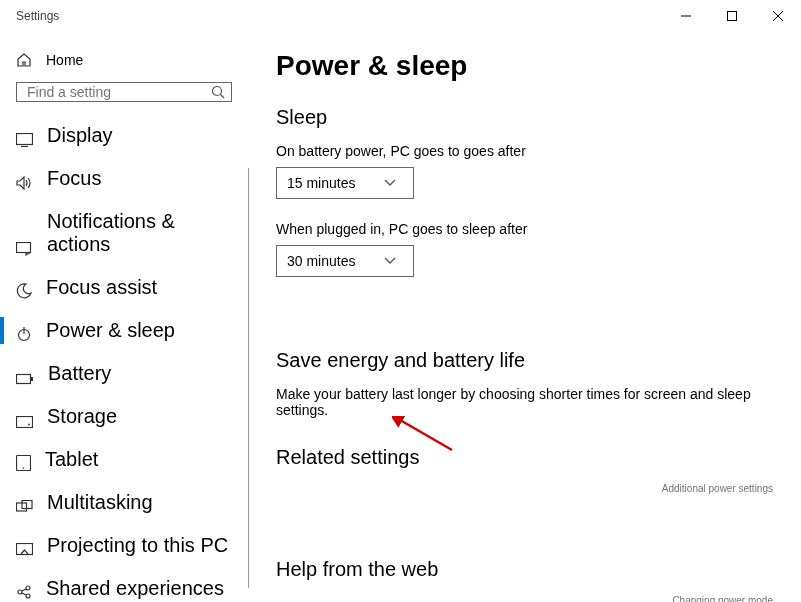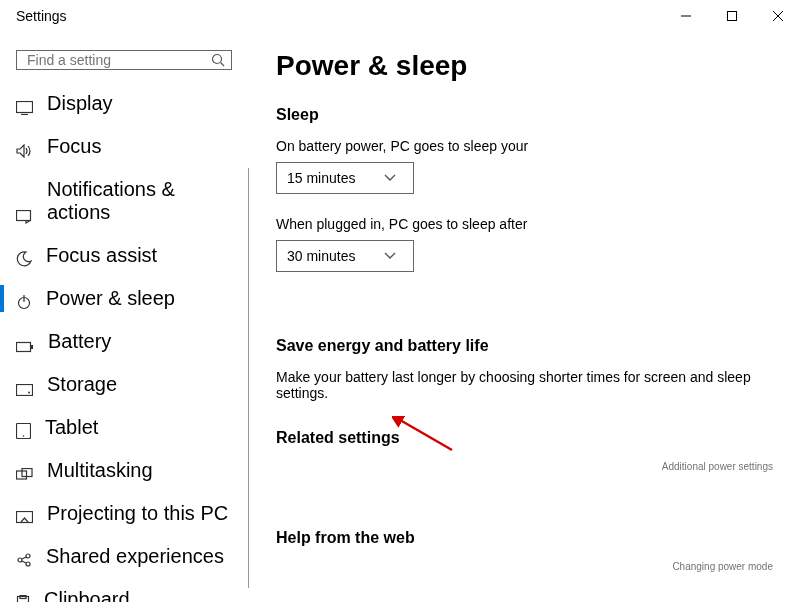--- a/index.html
+++ b/index.html
@@ -1,38 +1,38 @@
 <!DOCTYPE html>
 <html><head>
 <meta charset="utf-8">
 <style>
 * { margin: 0; padding: 0; box-sizing: border-box; font-family: "Segoe UI", Arial, sans-serif; }
 body { background: #fff; width: 801px; height: 602px; overflow: hidden; position: relative; }
 
 .titlebar { height: 32px; display: flex; align-items: center; padding-left: 16px; }
-.titlebar .title { font-size: 14px; color: #000000; }
+.titlebar .title { font-size: 12px; color: #404040; }
 .titlebar .controls { margin-left: auto; display: flex; }
 .titlebar .controls .btn { width: 46px; height: 32px; display: flex; align-items: center; justify-content: center; }
 .titlebar .controls .btn svg { width: 10px; height: 10px; }
 
 .layout { display: flex; height: calc(100% - 32px); }
 .sidebar { width: 248px; padding: 14px 0 0 0; }
 .home-row { display: flex; align-items: center; padding: 6px 16px 10px 16px; gap: 14px; }
 .home-row .lbl { font-size: 14px; }
 .search { margin: 4px 16px 12px 16px; border: 1px solid #666; height: 20px; display: flex; align-items: center; padding: 0 6px 0 10px; }
 .search input { border: none; outline: none; font-size: 14px; flex: 1; color: #555; background: transparent; }
 .section-hdr { font-size: 13px; font-weight: 600; padding: 8px 16px 12px 16px; }
 .nav-item { display: flex; align-items: flex-end; gap: 14px; padding: 10px 16px; font-size: 20px; position: relative; }
 .nav-item.active::before { content: ""; position: absolute; left: 0; top: 8px; bottom: 8px; width: 4px; background: #0078d4; }
 
 .divider { position: absolute; left: 248px; top: 168px; width: 1px; height: 420px; background: #999; }
 
 .main { flex: 1; padding: 18px 28px 0 28px; overflow-y: auto; }
 h1 { font-size: 28px; font-weight: 600; margin-bottom: 24px; }
-h2 { font-size: 16px; font-weight: 700; margin-bottom: 14px; margin-top: 17px; }
+h2 { font-size: 20px; font-weight: 400; margin-bottom: 14px; margin-top: 24px; }
 .field-lbl { font-size: 14px; margin-bottom: 8px; }
 .select { width: 138px; height: 32px; border: 1px solid #666; display: flex; align-items: center; padding: 0 17px 0 10px; font-size: 14px; margin-bottom: 22px; justify-content: space-between; }
 .subtext { font-size: 14px; color: #000000; margin-bottom: 28px; }
 .link { font-size: 10px; color: #737373; margin-bottom: 14px; display: block; text-align: right; }
 .section-gap { height: 26px; }
 
 .arrow { position: absolute; left: 392px; top: 416px; pointer-events: none; }
 
 .icn svg { display: block; }
 </style>
@@ -56,20 +56,28 @@
         <svg viewBox="0 0 10 10">
           <line x1="0" y1="0" x2="10" y2="10" stroke="#000" stroke-width="1"></line>
           <line x1="10" y1="0" x2="0" y2="10" stroke="#000" stroke-width="1"></line>
         </svg>
       </div>
   </div>
 </div>
 
 <div class="layout">
   <div class="sidebar">
+    <div class="home-row">
+      <span class="icn">
+          <svg width="16" height="16" viewBox="0 0 16 16">
+            <path d="M2 7 L8 2 L14 7 L14 14 L9 14 L9 10 L7 10 L7 14 L2 14 Z" fill="none" stroke="#333" stroke-width="1.2"></path>
+          </svg>
+        </span>
+      <span class="lbl">Home</span>
+    </div>
     <div class="search">
       <input placeholder="Find a setting" style="">
       <span class="icn">
           <svg width="14" height="14" viewBox="0 0 14 14">
             <circle cx="6" cy="6" r="4.5" fill="none" stroke="#555" stroke-width="1.2"></circle>
             <line x1="9.5" y1="9.5" x2="13" y2="13" stroke="#555" stroke-width="1.2"></line>
           </svg>
         </span>
     </div>
 
@@ -184,21 +192,21 @@
       <span>Clipboard</span>
     </div>
   </div>
 
   <div class="divider"></div>
 
   <div class="main">
     <h1>Power &amp; sleep</h1>
     <h2>Sleep</h2>
 
-    <div class="field-lbl">On battery power, PC goes to sleep your</div>
+    <div class="field-lbl">On battery power, PC goes to goes after</div>
     <div class="select">
       <span>15 minutes</span>
       <span class="icn">
           <svg width="12" height="8" viewBox="0 0 12 8">
             <path d="M1 1 L6 6 L11 1" fill="none" stroke="#555" stroke-width="1.4"></path>
           </svg>
         </span>
     </div>
 
     <div class="field-lbl">When plugged in, PC goes to sleep after</div>

